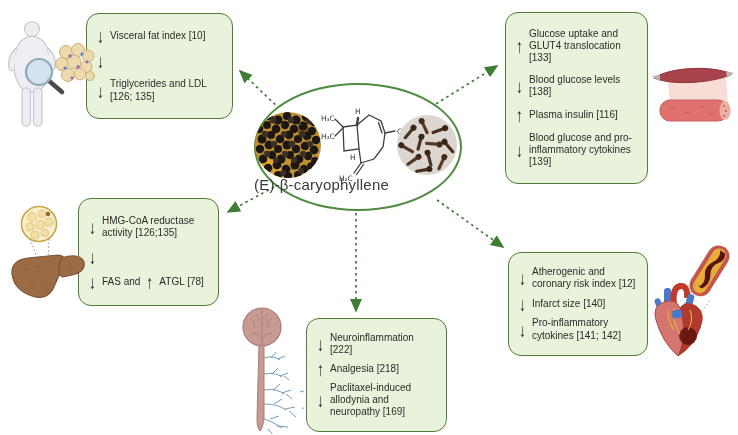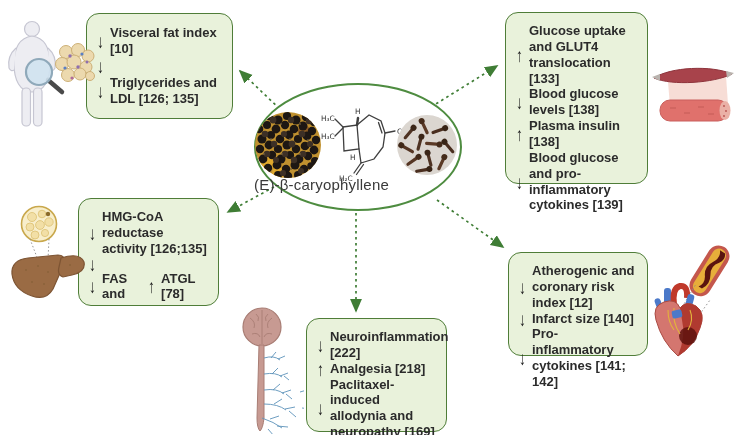--- a/index.html
+++ b/index.html
@@ -4,21 +4,21 @@
 <style>
   html,body{margin:0;padding:0;background:#fff;}
   body{font-family:"Liberation Sans","DejaVu Sans",sans-serif;color:#2b2b2b;}
   .canvas{position:relative;width:738px;height:435px;background:#ffffff;overflow:hidden;}
   .overlay{position:absolute;left:0;top:0;width:738px;height:435px;pointer-events:none;}
 
   .ebox{position:absolute;background:#e9f2db;border:1.6px solid #4f7d38;border-radius:13px;
         box-sizing:border-box;padding:10px 10px;display:flex;flex-direction:column;justify-content:space-around;}
   .row{display:flex;align-items:center;gap:6px;}
   .dir{display:inline-block;font-size:14px;line-height:1;transform:scaleY(1.35);color:#1c1c1c;flex:0 0 auto;}
-  .txt{font-size:13px;line-height:1.22;color:#2b2b2b;font-weight:bold;}
+  .txt{font-size:10px;line-height:1.22;color:#2b2b2b;}
 
   #box-adipose{left:86px;top:13px;width:147px;height:106px;}
   #box-glucose{left:505px;top:12px;width:143px;height:172px;}
   #box-liver{left:78px;top:198px;width:141px;height:108px;}
   #box-neuro{left:306px;top:318px;width:141px;height:114px;}
   #box-cardio{left:508px;top:252px;width:140px;height:104px;}
 
   .ellipse{position:absolute;left:254px;top:83px;width:208px;height:128px;
            border:2px solid #4e8c40;border-radius:50%;background:#fff;box-sizing:border-box;}
   .ellipse-title{position:absolute;left:254px;top:176px;width:208px;
@@ -237,21 +237,21 @@
       <div class="row">
         <span class="dir">↑</span>
         <span class="txt">Glucose uptake and GLUT4 translocation [133]</span>
       </div>
       <div class="row">
         <span class="dir">↓</span>
         <span class="txt">Blood glucose levels [138]</span>
       </div>
       <div class="row">
         <span class="dir">↑</span>
-        <span class="txt">Plasma insulin [138]</span>
+        <span class="txt">Plasma insulin [116]</span>
       </div>
       <div class="row">
         <span class="dir">↓</span>
         <span class="txt">Blood glucose and pro-inflammatory cytokines [139]</span>
       </div>
     </div>
   <div class="ebox" id="box-liver">
       <div class="row">
         <span class="dir">↓</span>
         <span class="txt">HMG-CoA reductase activity [126;135]</span>

